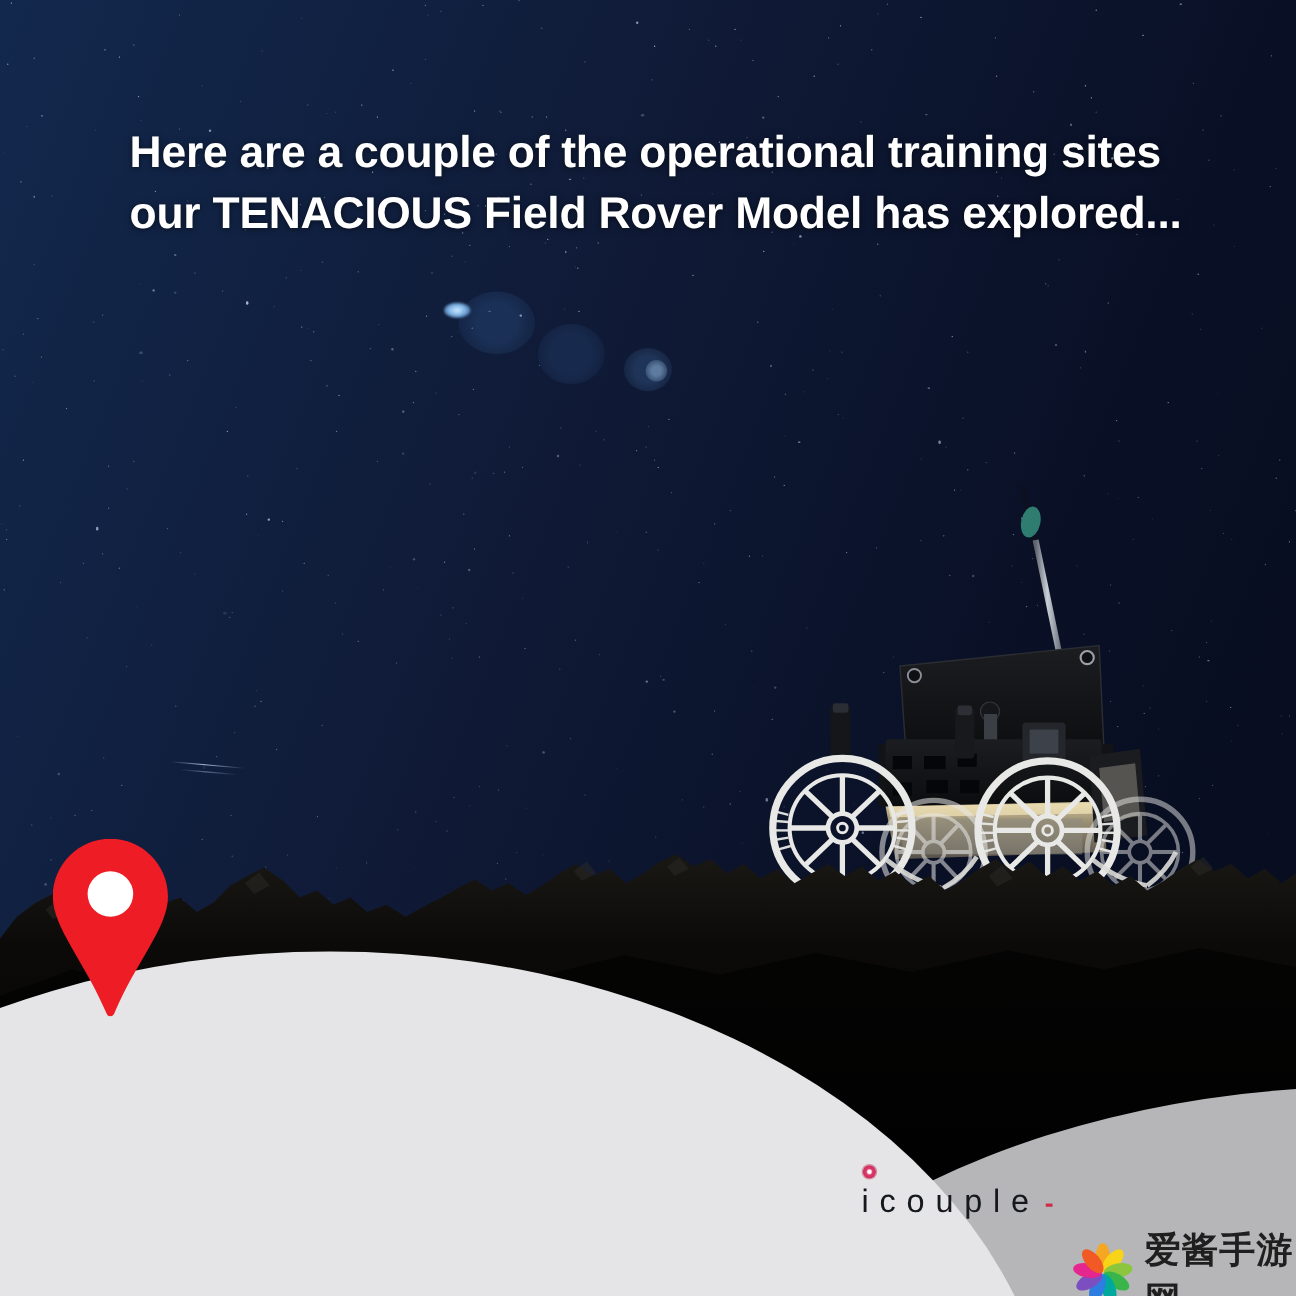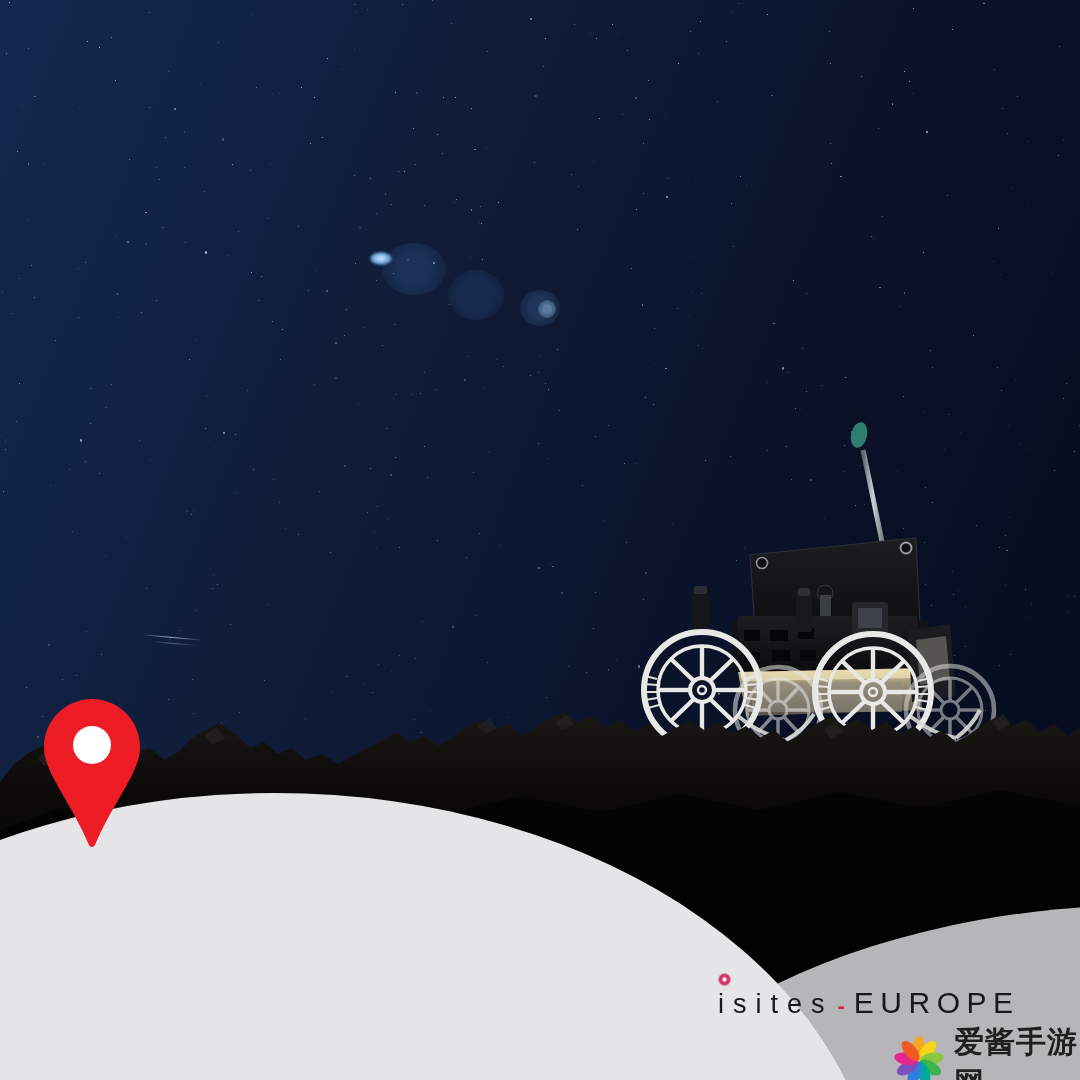--- a/index.html
+++ b/index.html
@@ -657,20 +657,22 @@
     </div>
 
   <div class="flare-core" style="left:370px; top:252px;"></div>
   <div class="flare" style="left:382px; top:243px; width:64px; height:52px; background:radial-gradient(circle, rgba(70,130,200,0.20) 40%, rgba(70,130,200,0.10) 70%, rgba(70,130,200,0) 100%);"></div>
   <div class="flare" style="left:448px; top:270px; width:56px; height:50px; background:radial-gradient(circle, rgba(64,120,190,0.16) 45%, rgba(64,120,190,0) 100%);"></div>
   <div class="flare" style="left:520px; top:290px; width:40px; height:36px; background:radial-gradient(circle, rgba(90,150,215,0.22) 40%, rgba(90,150,215,0) 100%);"></div>
   <div class="flare" style="left:538px; top:300px; width:18px; height:18px; background:radial-gradient(circle, rgba(170,210,245,0.45) 30%, rgba(170,210,245,0) 100%);"></div>
   <div class="meteor" style="left:142px; top:637px; width:62px; transform:rotate(5deg);"></div>
   <div class="meteor" style="left:150px; top:643px; width:48px; transform:rotate(5deg); opacity:.5;"></div>
 
+  <div class="headline">Here are a couple of the operational training sites
+our TENACIOUS Field Rover Model has explored...</div>
 
   <div class="rover">
     <svg width="400" height="420" viewBox="0 0 400 420" xmlns="http://www.w3.org/2000/svg">
       <defs>
         <linearGradient id="mastG" x1="0" y1="0" x2="1" y2="0">
           <stop offset="0%" stop-color="#5f6670"></stop>
           <stop offset="40%" stop-color="#c9cfd6"></stop>
           <stop offset="100%" stop-color="#4b525c"></stop>
         </linearGradient>
         <linearGradient id="bodyG" x1="0" y1="0" x2="0" y2="1">
@@ -873,23 +875,22 @@
       <path d="M48,0 C21.5,0 0,21.5 0,48 C0,74 26,101 45,146 C46,148.6 49.6,148.6 51,146 C70,101 96,74 96,48 C96,21.5 74.5,0 48,0 Z" fill="#ee1c24"></path>
       <circle cx="48" cy="46" r="19" fill="#ffffff"></circle>
     </svg>
   </div>
 
 
   <div class="logo">
     <span class="lg-i">
       <span class="lg-dot"></span><span>i</span>
     </span>
-    <span class="lg-space">sites</span>
+    <span class="lg-space">couple</span>
     <span class="lg-dash">-</span>
-    <span class="lg-europe">EUROPE</span>
   </div>
 
   <div class="watermark">
     <span>
       <svg width="52" height="52" viewBox="0 0 52 52" xmlns="http://www.w3.org/2000/svg" id="pinwheel">
           <ellipse cx="26" cy="13" rx="6" ry="12" fill="#f5a623" transform="rotate(0 26 26)"></ellipse>
           <ellipse cx="26" cy="13" rx="6" ry="12" fill="#f7d417" transform="rotate(40 26 26)"></ellipse>
           <ellipse cx="26" cy="13" rx="6" ry="12" fill="#8cc63f" transform="rotate(80 26 26)"></ellipse>
           <ellipse cx="26" cy="13" rx="6" ry="12" fill="#39b54a" transform="rotate(120 26 26)"></ellipse>
           <ellipse cx="26" cy="13" rx="6" ry="12" fill="#00a99d" transform="rotate(160 26 26)"></ellipse>

